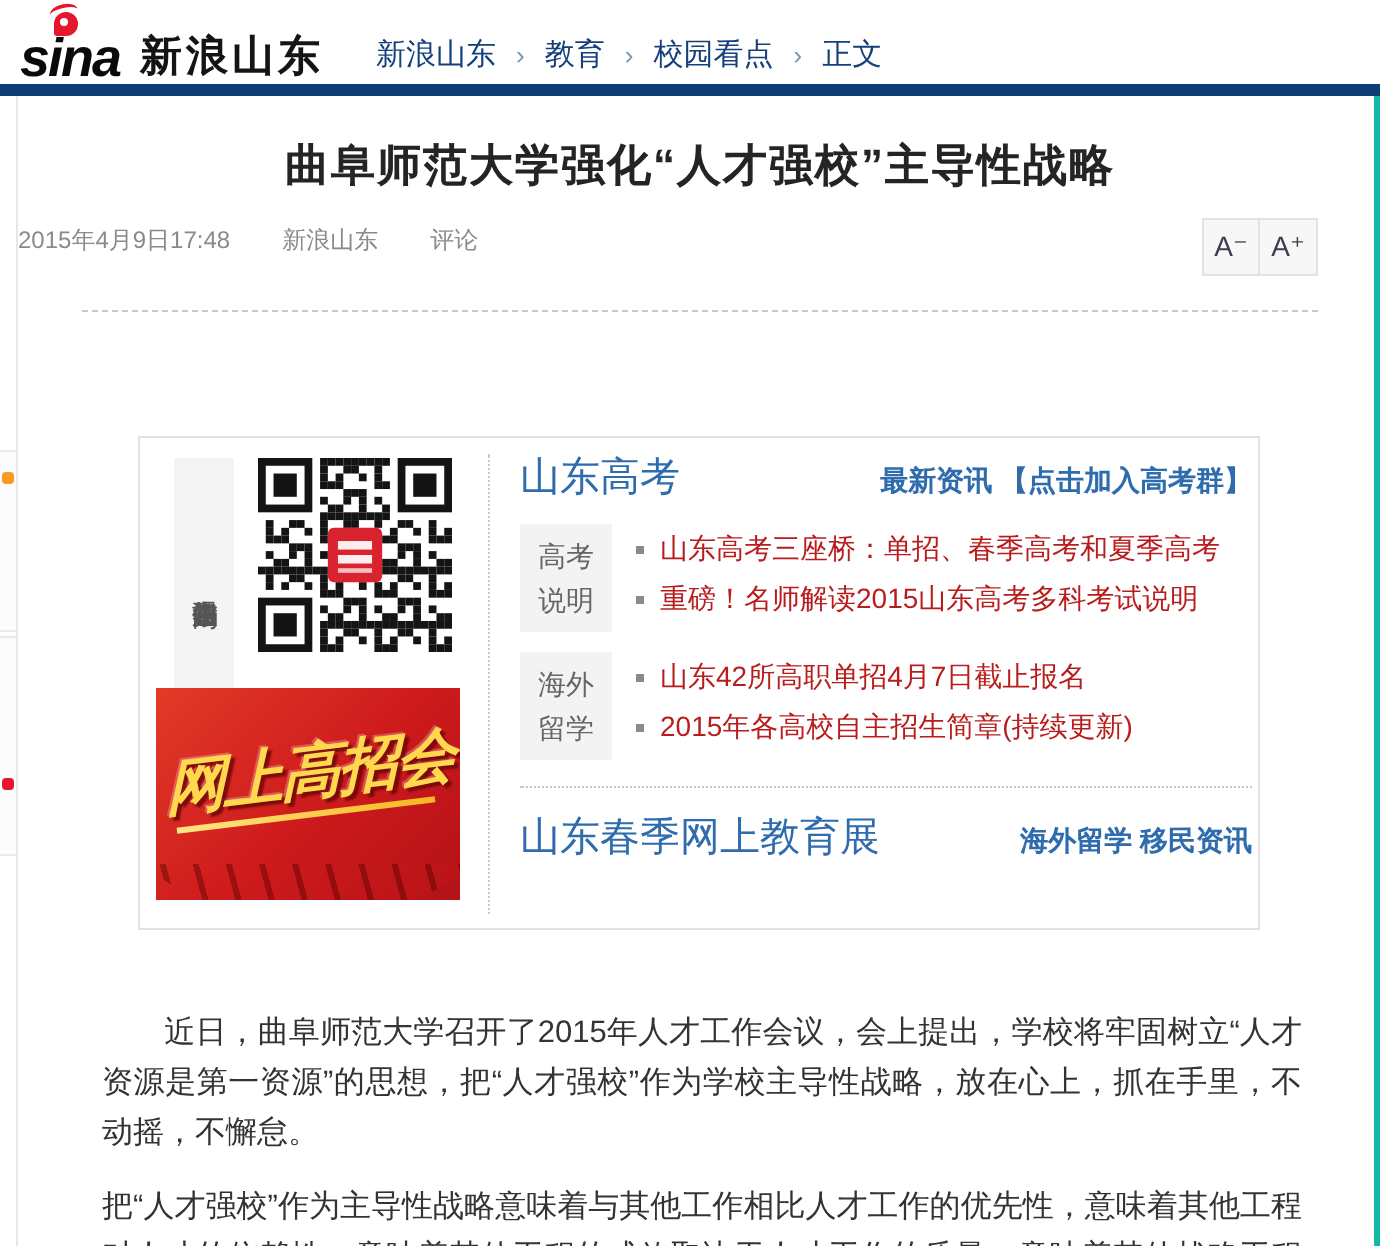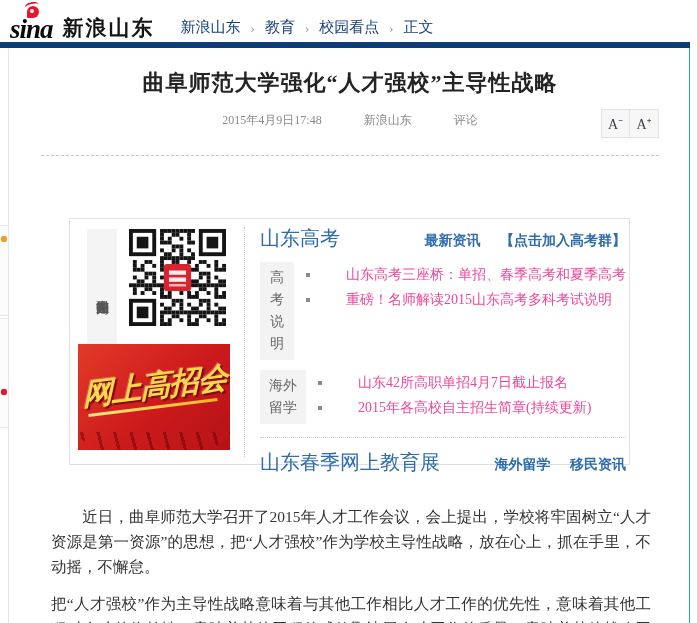--- a/index.html
+++ b/index.html
@@ -2,51 +2,51 @@
 <html lang="zh"><head>
 <meta charset="utf-8">
 <style>
   * { margin:0; padding:0; box-sizing:border-box; }
   html,body { width:697px; height:623px; background:#fff; overflow:hidden;
     font-family:"Liberation Sans","DejaVu Sans",sans-serif; }
   body { position:relative; }
 
   
   .topbar { position:absolute; left:0; top:0; width:697px; height:55px; background:#fff;
-    display:flex; align-items:center;font-family:Liberation Serif, serif; }
+    display:flex; align-items:center; }
   .logo { display:flex; align-items:center; margin-left:10px; cursor:pointer; }
   .sina-word { position:relative; font-style:italic; font-weight:900; font-size:27px;
     letter-spacing:-1px; color:#0a0a0a; padding-top:4px; }
   .sina-eye { position:absolute; left:17px; top:-4px; width:12px; height:12px;
     background:#e6162d; border-radius:50% 50% 50% 10%; }
   .sina-eye::after { content:""; position:absolute; left:3px; top:3px; width:4px; height:4px;
     background:#fff; border-radius:50%; }
   .sina-eye::before { content:""; position:absolute; left:-2px; top:-4px; width:14px; height:6px;
     border-top:2px solid #e6162d; border-radius:50%; transform:rotate(-12deg); }
   .brand { font-size:21px; font-weight:bold; color:#141414; letter-spacing:2px; margin-left:10px; }
   .breadcrumb { display:flex; align-items:center; margin-left:26px; font-size:15px; }
   .breadcrumb a { color:#15407b; text-decoration:none; cursor:pointer; }
   .crumb-sep { color:#7d96b5; margin:0 10px; font-size:13px; }
 
   .bluebar { position:absolute; left:0; top:42px; width:690px; height:6px; background:#0d3d74; }
 
   
   .page { position:absolute; left:8px; top:48px; width:682px; height:575px; background:#fff;
-    border-left:1px solid #e7e7e7; border-right:1px solid #14b8a6;font-family:Liberation Serif, serif; }
+    border-left:1px solid #e7e7e7; border-right:3px solid #14b8a6; }
 
   
   .edge-strip { position:absolute; width:9px; background:#fcfcfc;
     border:1px solid #e9e9e9; border-left:none; }
   .edge-strip .mark { position:absolute; left:1px; width:6px; height:6px; border-radius:2px; }
 
   
   .article-title { position:absolute; left:0; top:20px; width:682px; text-align:center;
     font-size:22px; font-weight:bold; color:#242424; letter-spacing:1px; }
   .meta-row { position:absolute; left:0; top:64px; width:682px; display:flex;
-    justify-content:center; gap:42px; font-size:12px; color:#8a8a8a; }
+    gap:26px; font-size:12px; color:#8a8a8a; }
   .meta-row .comment-link { color:#8a8a8a; text-decoration:none; cursor:pointer; }
   .font-size-ctrl { position:absolute; top:61px; left:592px; display:flex; }
   .fs-btn { width:29px; height:29px; background:#f7f7f7; border:1px solid #e2e2e2;
     color:#3c3c50; font-size:14px; display:flex; align-items:center; justify-content:center;
     cursor:pointer; }
   .fs-btn + .fs-btn { border-left:none; }
   .dashed-sep { position:absolute; left:32px; top:107px; width:618px;
     border-top:1px dashed #c9c9c9; }
 
   
@@ -75,27 +75,27 @@
     background:repeating-linear-gradient(75deg, rgba(90,0,0,.55) 0 3px, rgba(208,30,25,.15) 3px 16px);
     clip-path:polygon(18% 100%, 82% 100%, 100% 0, 0 0); opacity:.8; }
 
   .col-divider { position:absolute; left:174px; top:8px; height:230px;
     border-left:1px dotted #c9c9c9; }
 
   .right-pane { position:absolute; left:190px; top:6px; width:366px; }
   .sec-head { display:flex; justify-content:space-between; align-items:baseline; }
   .sec-title { font-size:20px; color:#2e6cad; text-decoration:none; cursor:pointer; }
   .sec-links { font-size:14px; font-weight:bold; }
-  .sec-links a { color:#2e6cad; text-decoration:none; cursor:pointer; margin-left:16px; }
+  .sec-links a { color:#2e6cad; text-decoration:none; cursor:pointer; margin-left:0; }
   .info-row { display:flex; margin-top:10px; }
   .row-label { width:46px; padding:5px 6px; background:#f3f3f3; color:#666;
     font-size:14px; line-height:22px; text-align:center; word-break:break-all; }
   .row-items { margin-left:12px; }
   .bullet-item { display:flex; align-items:center; font-size:14px; line-height:25px;
-    color:#ec4899; cursor:pointer; white-space:nowrap;gap:28px; }
+    color:#b91c1c; cursor:pointer; white-space:nowrap; }
   .bullet-dot { width:4px; height:4px; background:#8a8a8a; margin-right:8px; flex:0 0 auto; }
   .dotted-sep { border-top:1px dotted #c9c9c9; margin:13px 0 11px 0; }
 
   
   .article-body { position:absolute; left:30px; top:444px; width:624px;
     font-size:15.5px; line-height:25px; color:#333; text-align:justify; }
   .article-body p { margin:12px; }
 </style>
 </head>
 <body>

